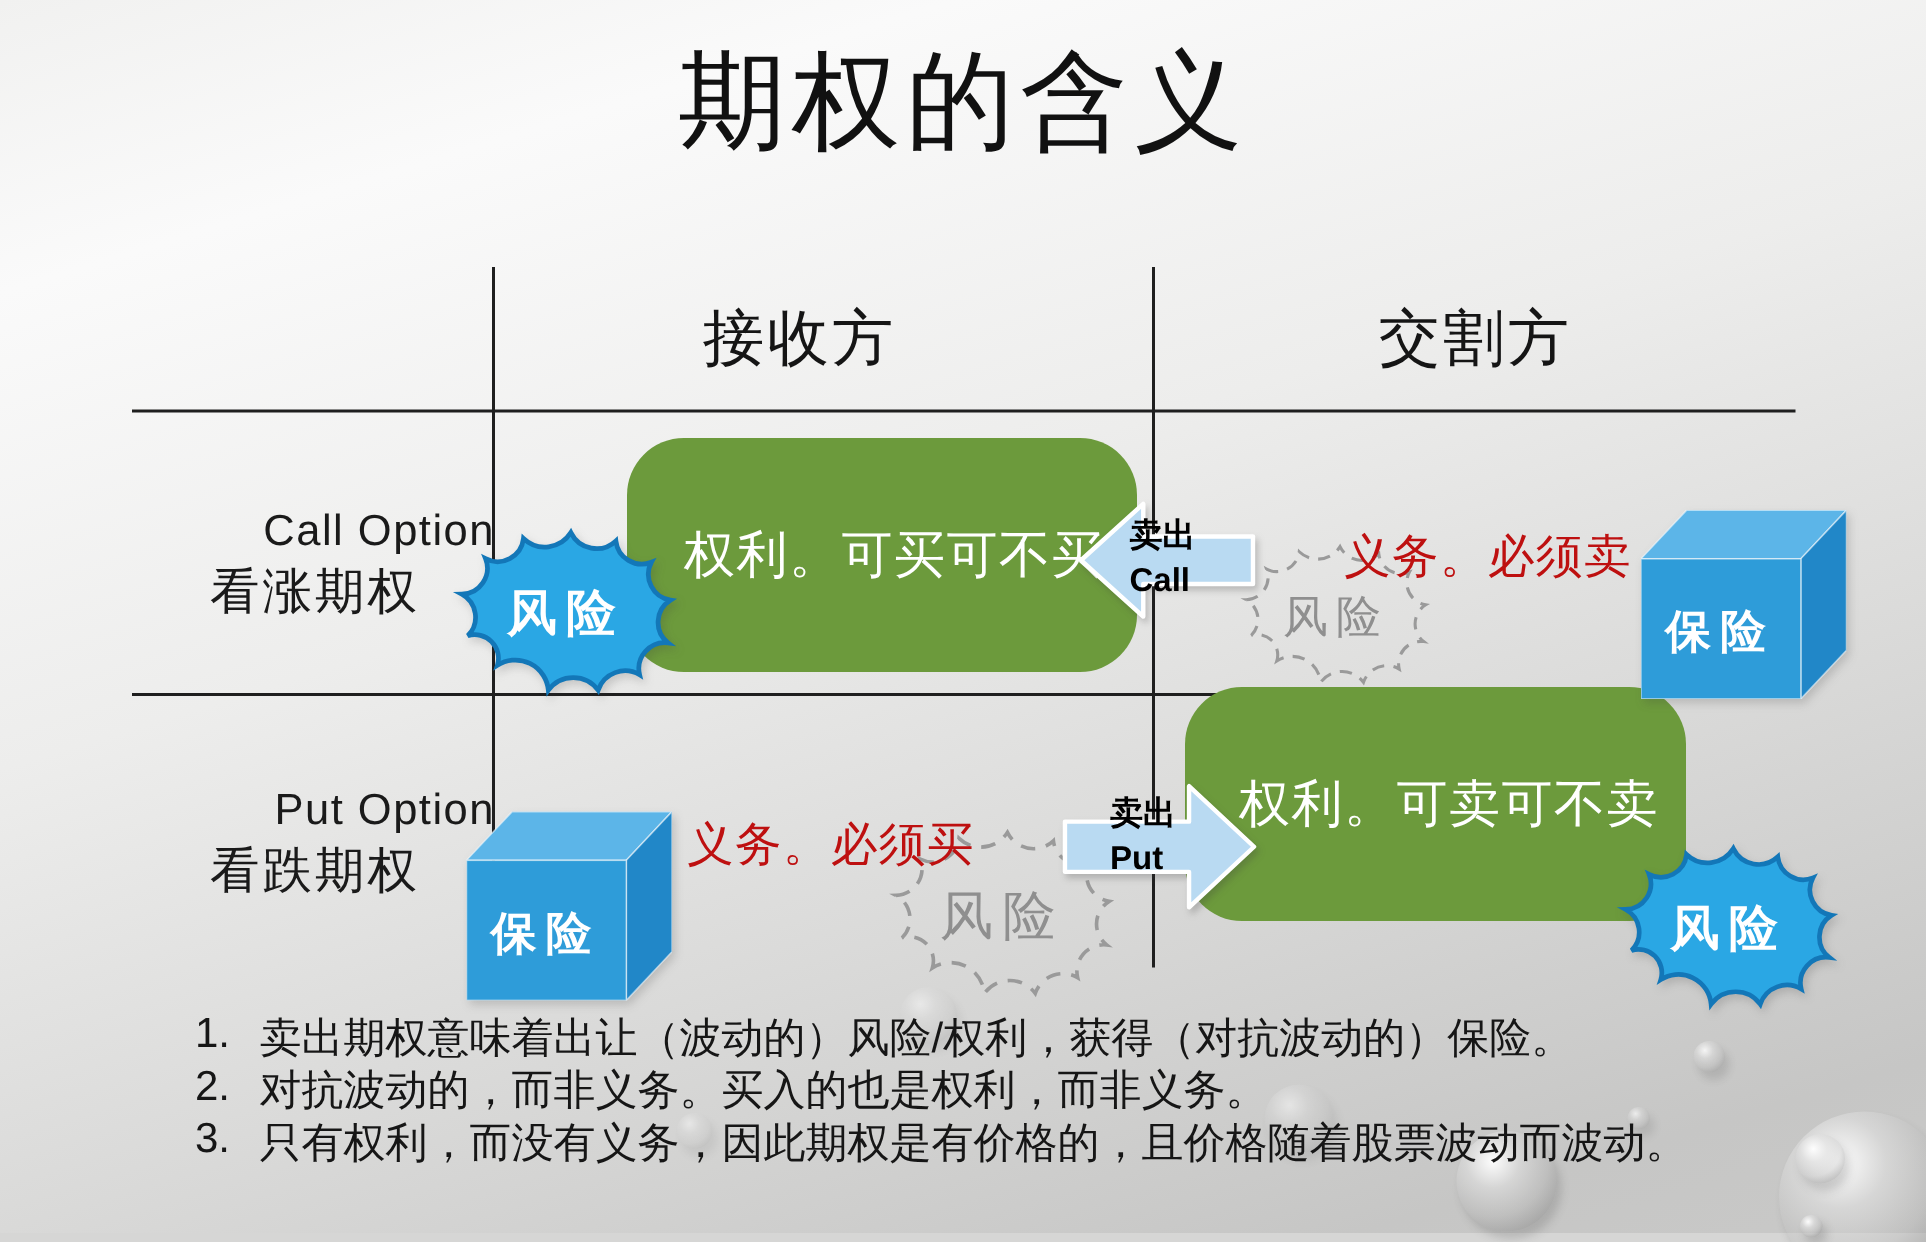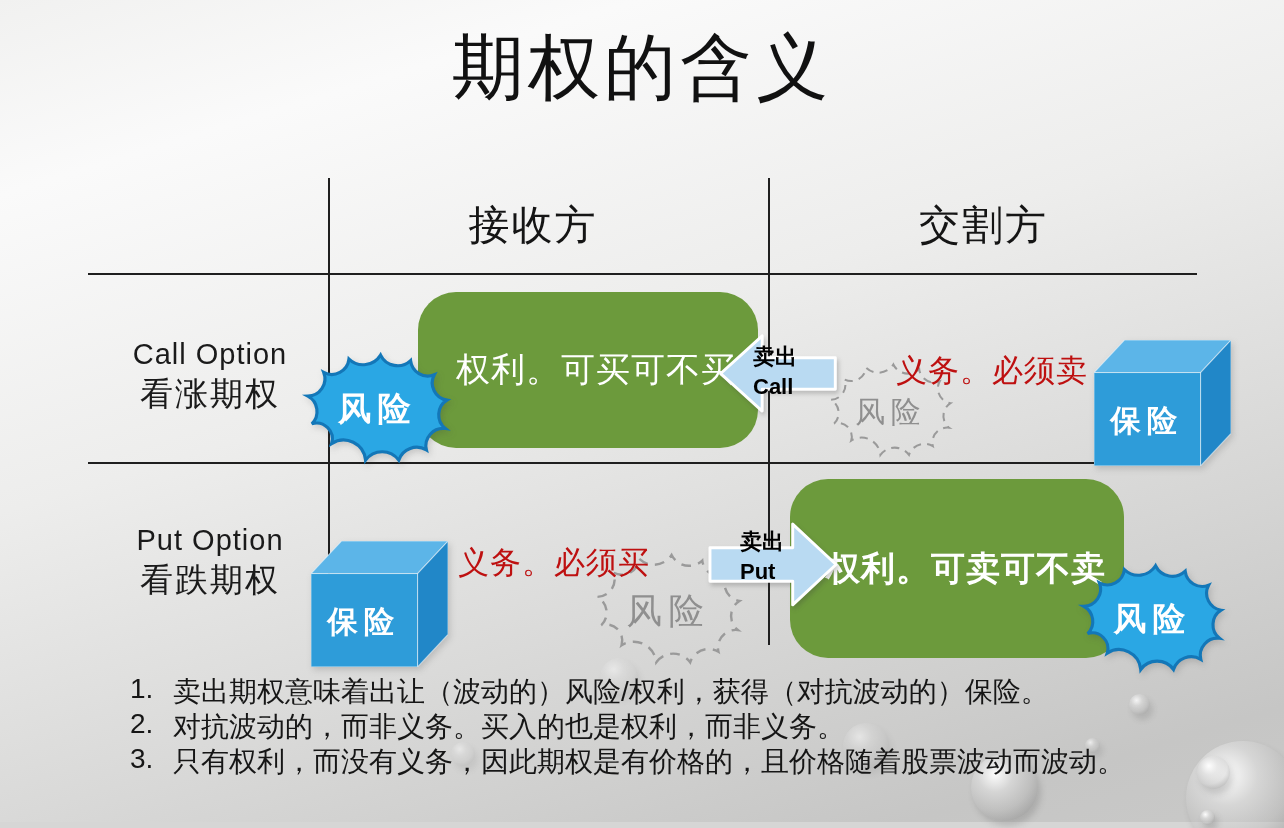--- a/index.html
+++ b/index.html
@@ -10,21 +10,21 @@
   }
   .abs{position:absolute;}
   .serif{font-family:"Liberation Serif",serif;}
   
   .title{left:0;top:20px;width:100%;text-align:center;font-size:72px;color:#111;letter-spacing:4px;z-index:2;}
   
   .gline{background:#1f1f1f;z-index:1;}
   
   .colhead{top:198px;height:52px;text-align:center;font-size:41px;color:#151515;z-index:2;letter-spacing:2px;}
   
-  .rowlab-en{left:90px;width:240px;text-align:center;font-size:29px;color:#1a1a1a;letter-spacing:1px;z-index:2;}
+  .rowlab-en{left:90px;width:240px;text-align:right;font-size:29px;color:#1a1a1a;letter-spacing:1px;z-index:2;}
   .rowlab-zh{left:90px;width:240px;text-align:center;font-size:33px;color:#1a1a1a;letter-spacing:2px;z-index:2;}
   
   .greenbox{background:#6C9A3C;border-radius:38px;z-index:3;display:flex;align-items:center;}
   .greenbox .gb-text{color:#fff;font-size:34px;letter-spacing:1px;}
   
   .redtext{color:#BE1010;font-size:31px;z-index:4;letter-spacing:1px;white-space:nowrap;}
   
   .arrowlab{z-index:6;font-size:22px;font-weight:bold;color:#000;line-height:30px;white-space:nowrap;}
   
   .shape{z-index:4;}
@@ -108,21 +108,21 @@
   </svg>
 
   <svg class="abs arrowsvg" style="left:708px;top:518px;" width="130" height="93" viewBox="0 0 132 94">
     <polygon points="130,47 86,6 86,30 2,30 2,64 86,64 86,88" fill="#B9DAF2" stroke="#ffffff" stroke-width="3" stroke-linejoin="round"></polygon>
   </svg>
   <div class="abs arrowlab" style="left:740px;top:527px;">
     <div>卖出</div>
     <div>Put</div>
   </div>
 
-  <div class="abs greenbox" style="left:790px;top:479px;width:334px;height:179px;font-weight:bold;">
+  <div class="abs greenbox" style="left:790px;top:458px;width:334px;height:156px;">
     <span class="serif gb-text" style="padding-left:36px;">权利。可卖可不卖</span>
   </div>
 
   <svg class="abs shape cloudsvg" style="left:1076px;top:548px;" width="156" height="140" viewBox="0 4 200 166">
     <path d="M40,132 a20,20 0 0 0 -25,-25 a22,22 0 0 0 -5,-35 a22,22 0 0 0 20,-30 a22,22 0 0 0 32,-17 a26,26 0 0 0 40,-5 a24,24 0 0 0 38,7 a22,22 0 0 0 30,18 a22,22 0 0 0 16,32 a22,22 0 0 0 -2,36 a22,22 0 0 0 -24,27 a24,24 0 0 0 -35,13 a26,26 0 0 0 -42,0 a28,28 0 0 0 -43,-21 Z" fill="#2AA7E4" stroke="#1377B8" stroke-width="4"></path>
     <text x="98" y="102" text-anchor="middle" font-size="42" font-weight="bold" letter-spacing="8" fill="#ffffff">风险</text>
   </svg>
 
   <div class="note-row" style="top:673px;">
     <span class="note-num">1.</span>

